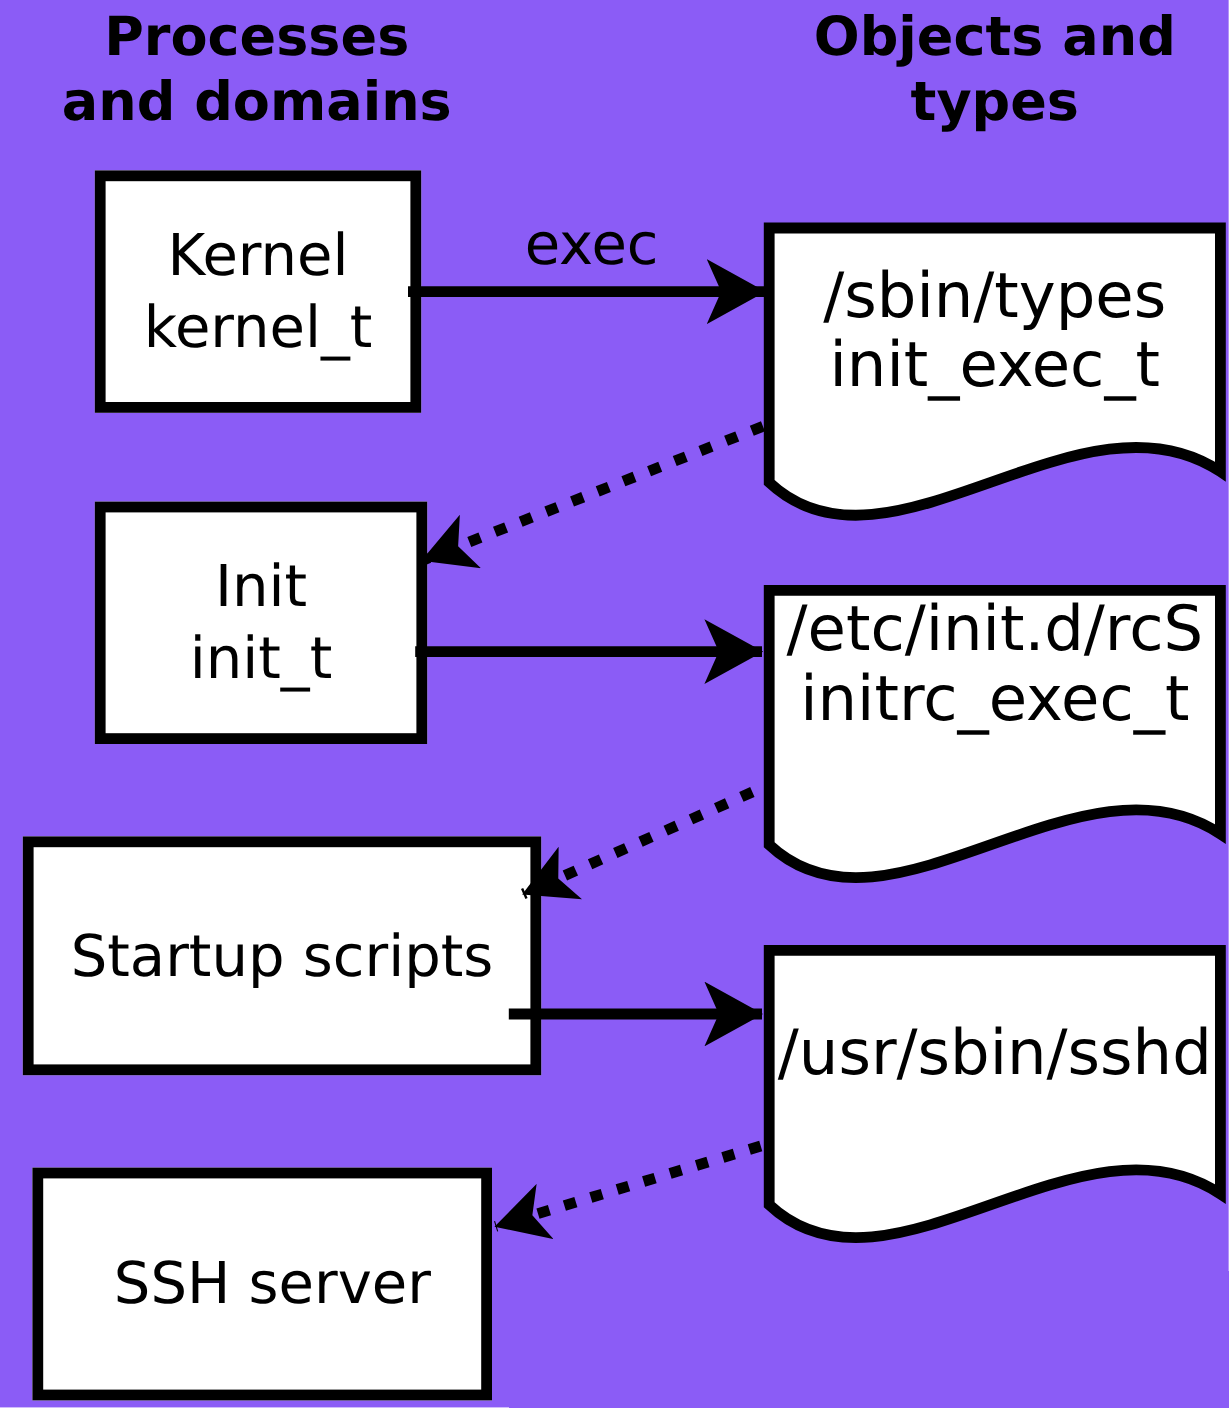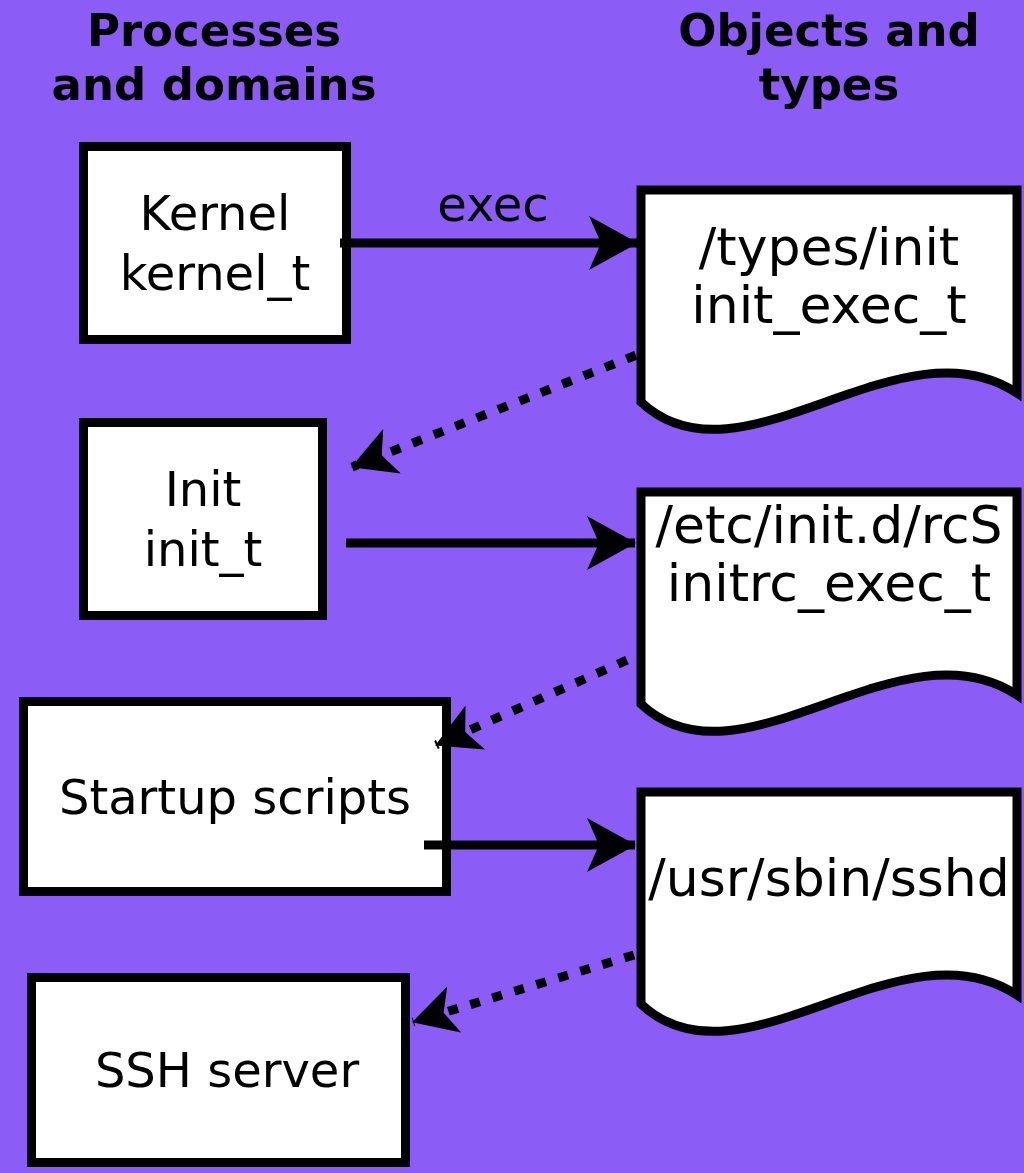--- a/index.html
+++ b/index.html
@@ -18,21 +18,21 @@
   #hdr-right { left:640px; top:4px; width:378px; }
 
   .pbox {
     position:absolute; box-sizing:border-box;
     border:9px solid #000000; background:#ffffff;
     display:flex; flex-direction:column; align-items:center; justify-content:center;
     font-size:48px; line-height:60px; text-align:center;
     z-index:1;
   }
   #box-kernel  { left:79px; top:142px; width:272px; height:202px; }
-  #box-init    { left:79px; top:418px; width:248px; height:202px; }
+  #box-init    { left:79px; top:418px; width:277px; height:202px; }
   #box-startup { left:19px;  top:697px; width:432px; height:199px;text-align:right; }
   #box-ssh     { left:27px; top:973px; width:383px; height:194px;padding-left:17px; }
 
   #arrow-layer {
     position:absolute; left:0; top:0; width:1024px; height:1173px;
     z-index:2; pointer-events:none;
   }
 
   .doclabel {
     position:absolute; left:641px; width:376px; height:172px;
@@ -94,21 +94,21 @@
     <line x1="700" y1="330" x2="352" y2="467" stroke="#000000" stroke-width="9" stroke-dasharray="10 13" marker-end="url(#head-dotted)"></line>
     <line x1="690" y1="632" x2="436" y2="745" stroke="#000000" stroke-width="9" stroke-dasharray="10 13" marker-end="url(#head-dotted)"></line>
     <line x1="700" y1="935" x2="413" y2="1022" stroke="#000000" stroke-width="9" stroke-dasharray="10 13" marker-end="url(#head-dotted)"></line>
 
     <path d="M 641 190 L 1017 190 L 1017 393 C 900 315, 740 495, 641 402 Z" fill="#ffffff" stroke="#000000" stroke-width="9" stroke-linejoin="miter"></path>
     <path d="M 641 492 L 1017 492 L 1017 695 C 900 617, 740 797, 641 704 Z" fill="#ffffff" stroke="#000000" stroke-width="9" stroke-linejoin="miter"></path>
     <path d="M 641 792 L 1017 792 L 1017 995 C 900 917, 740 1097, 641 1004 Z" fill="#ffffff" stroke="#000000" stroke-width="9" stroke-linejoin="miter"></path>
   </svg>
 
   <div class="doclabel" id="doc1-label">
-    <div>/types/init</div>
+    <div>/sbin/types</div>
     <div>init_exec_t</div>
   </div>
 
   <div class="doclabel" id="doc2-label">
     <div>/etc/init.d/rcS</div>
     <div>initrc_exec_t</div>
   </div>
 
   <div class="doclabel" id="doc3-label">
     <div>/usr/sbin/sshd</div>

